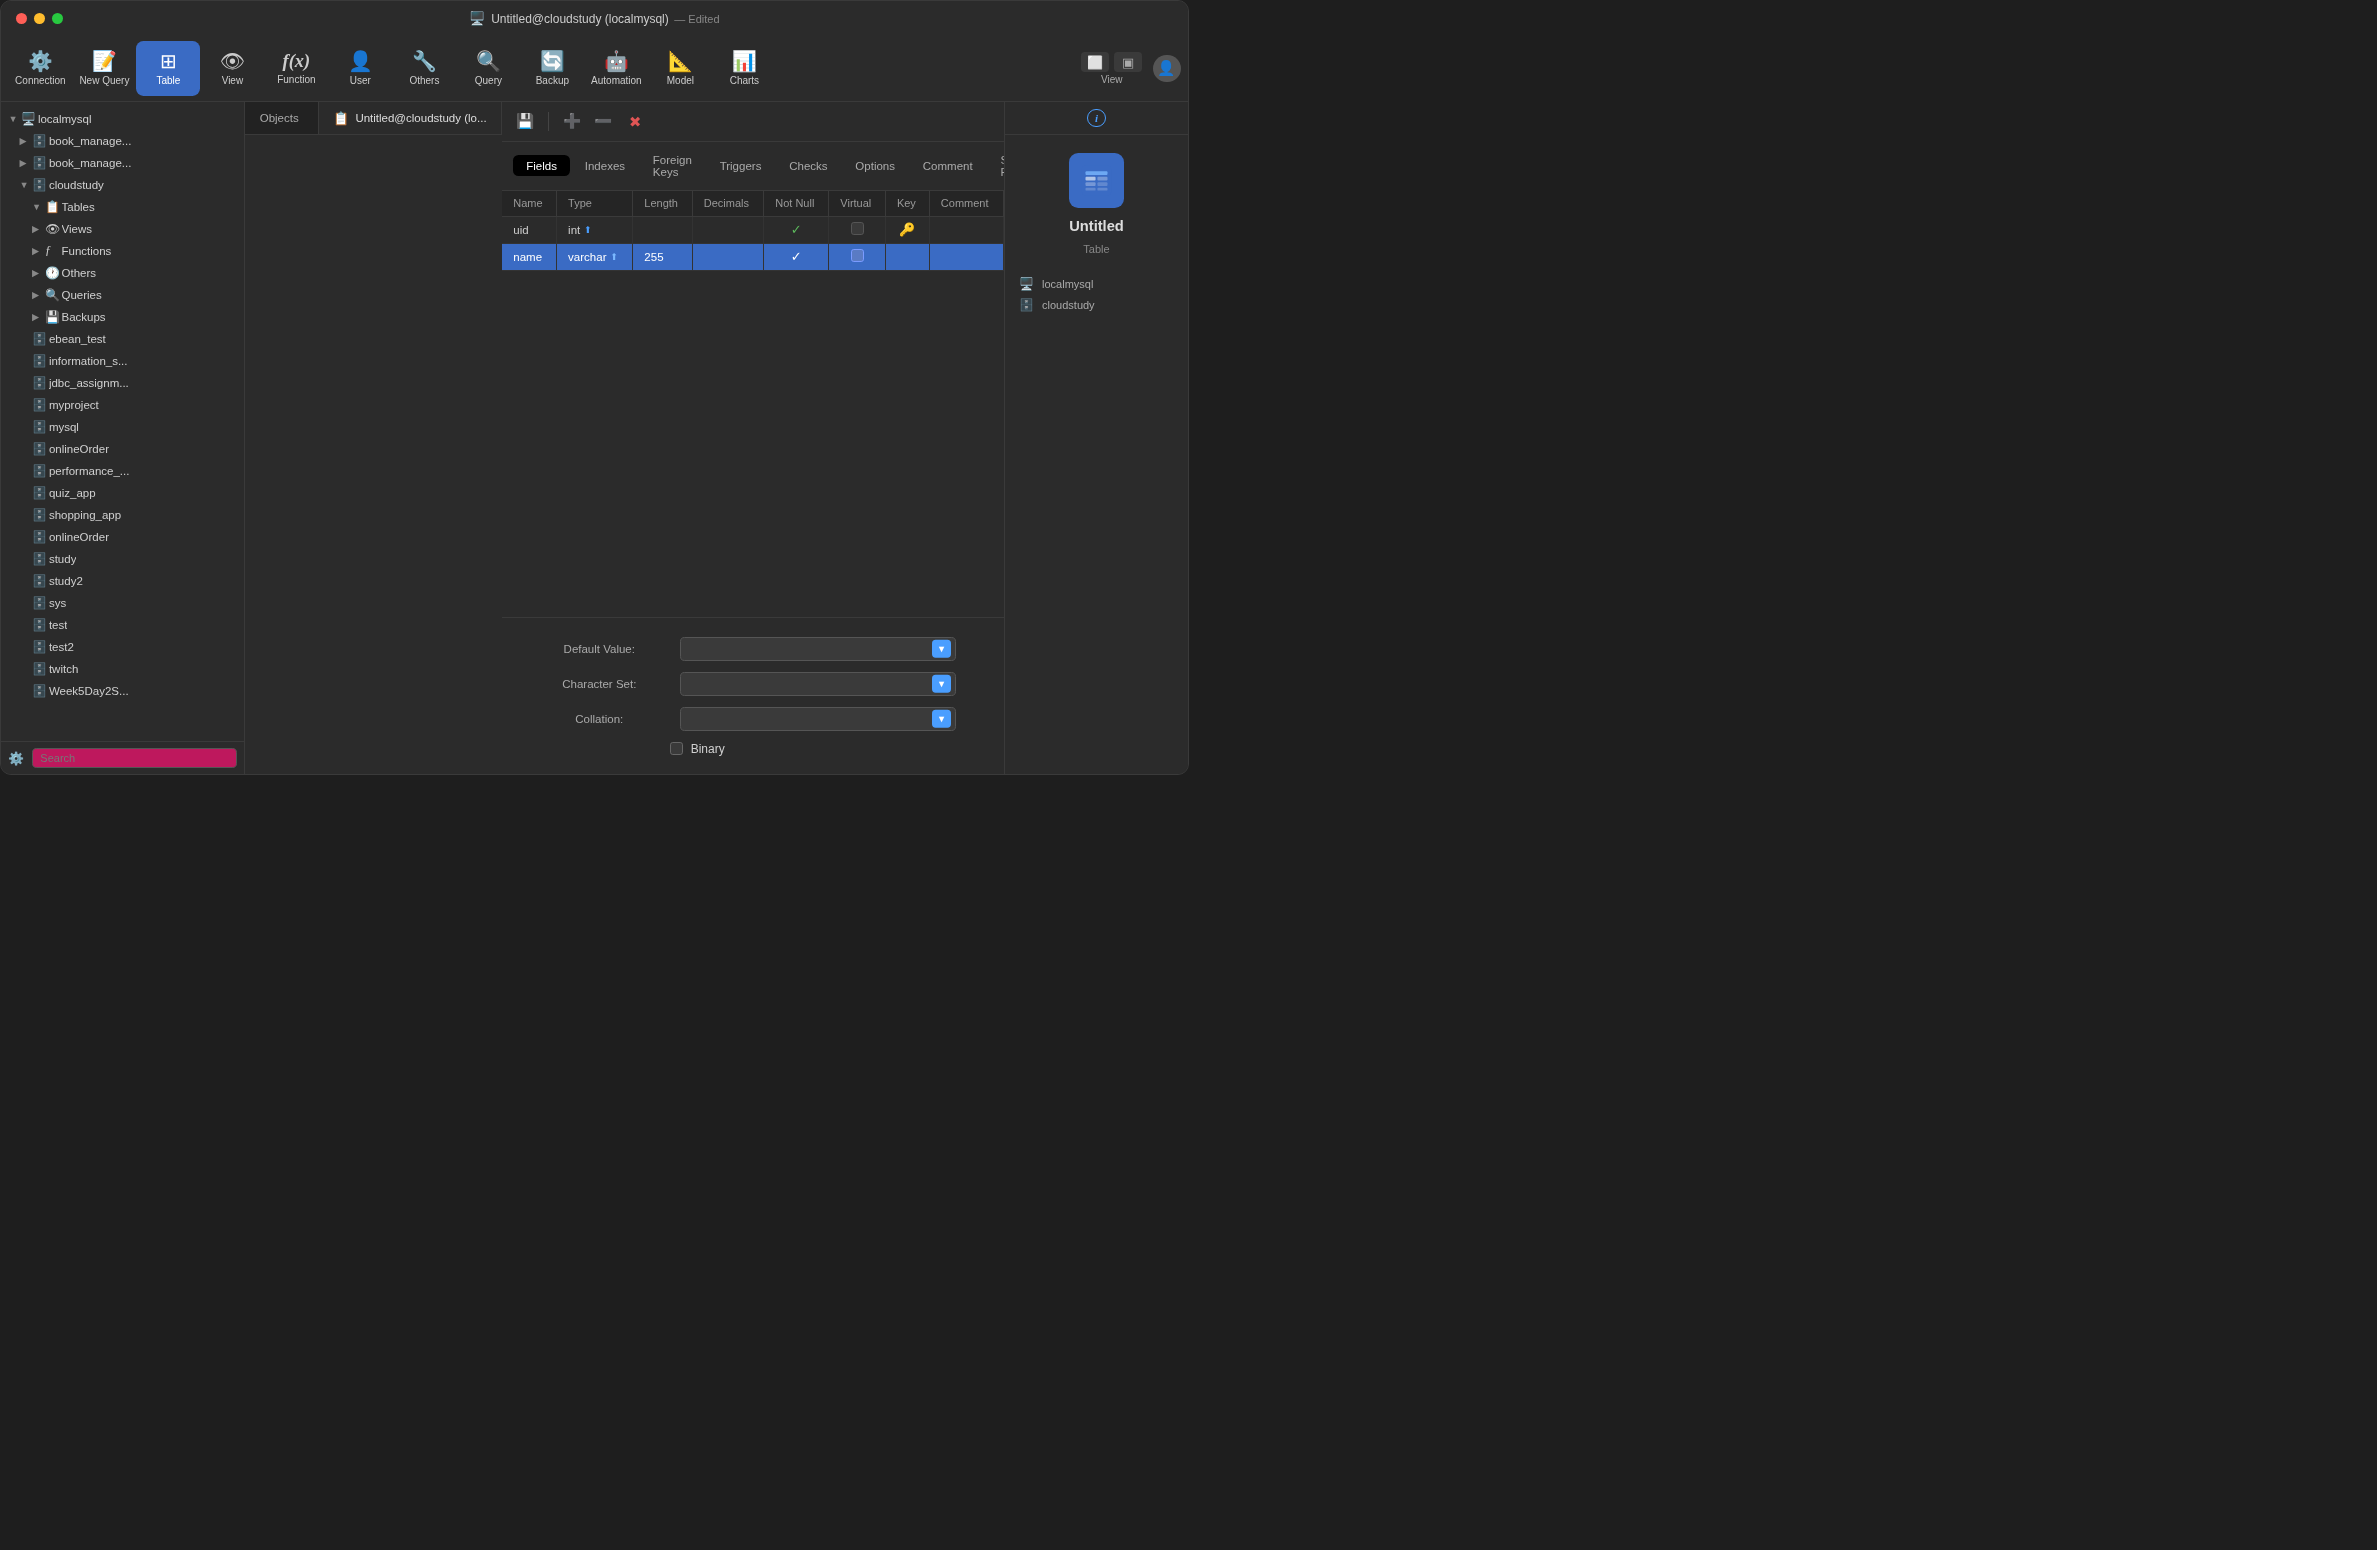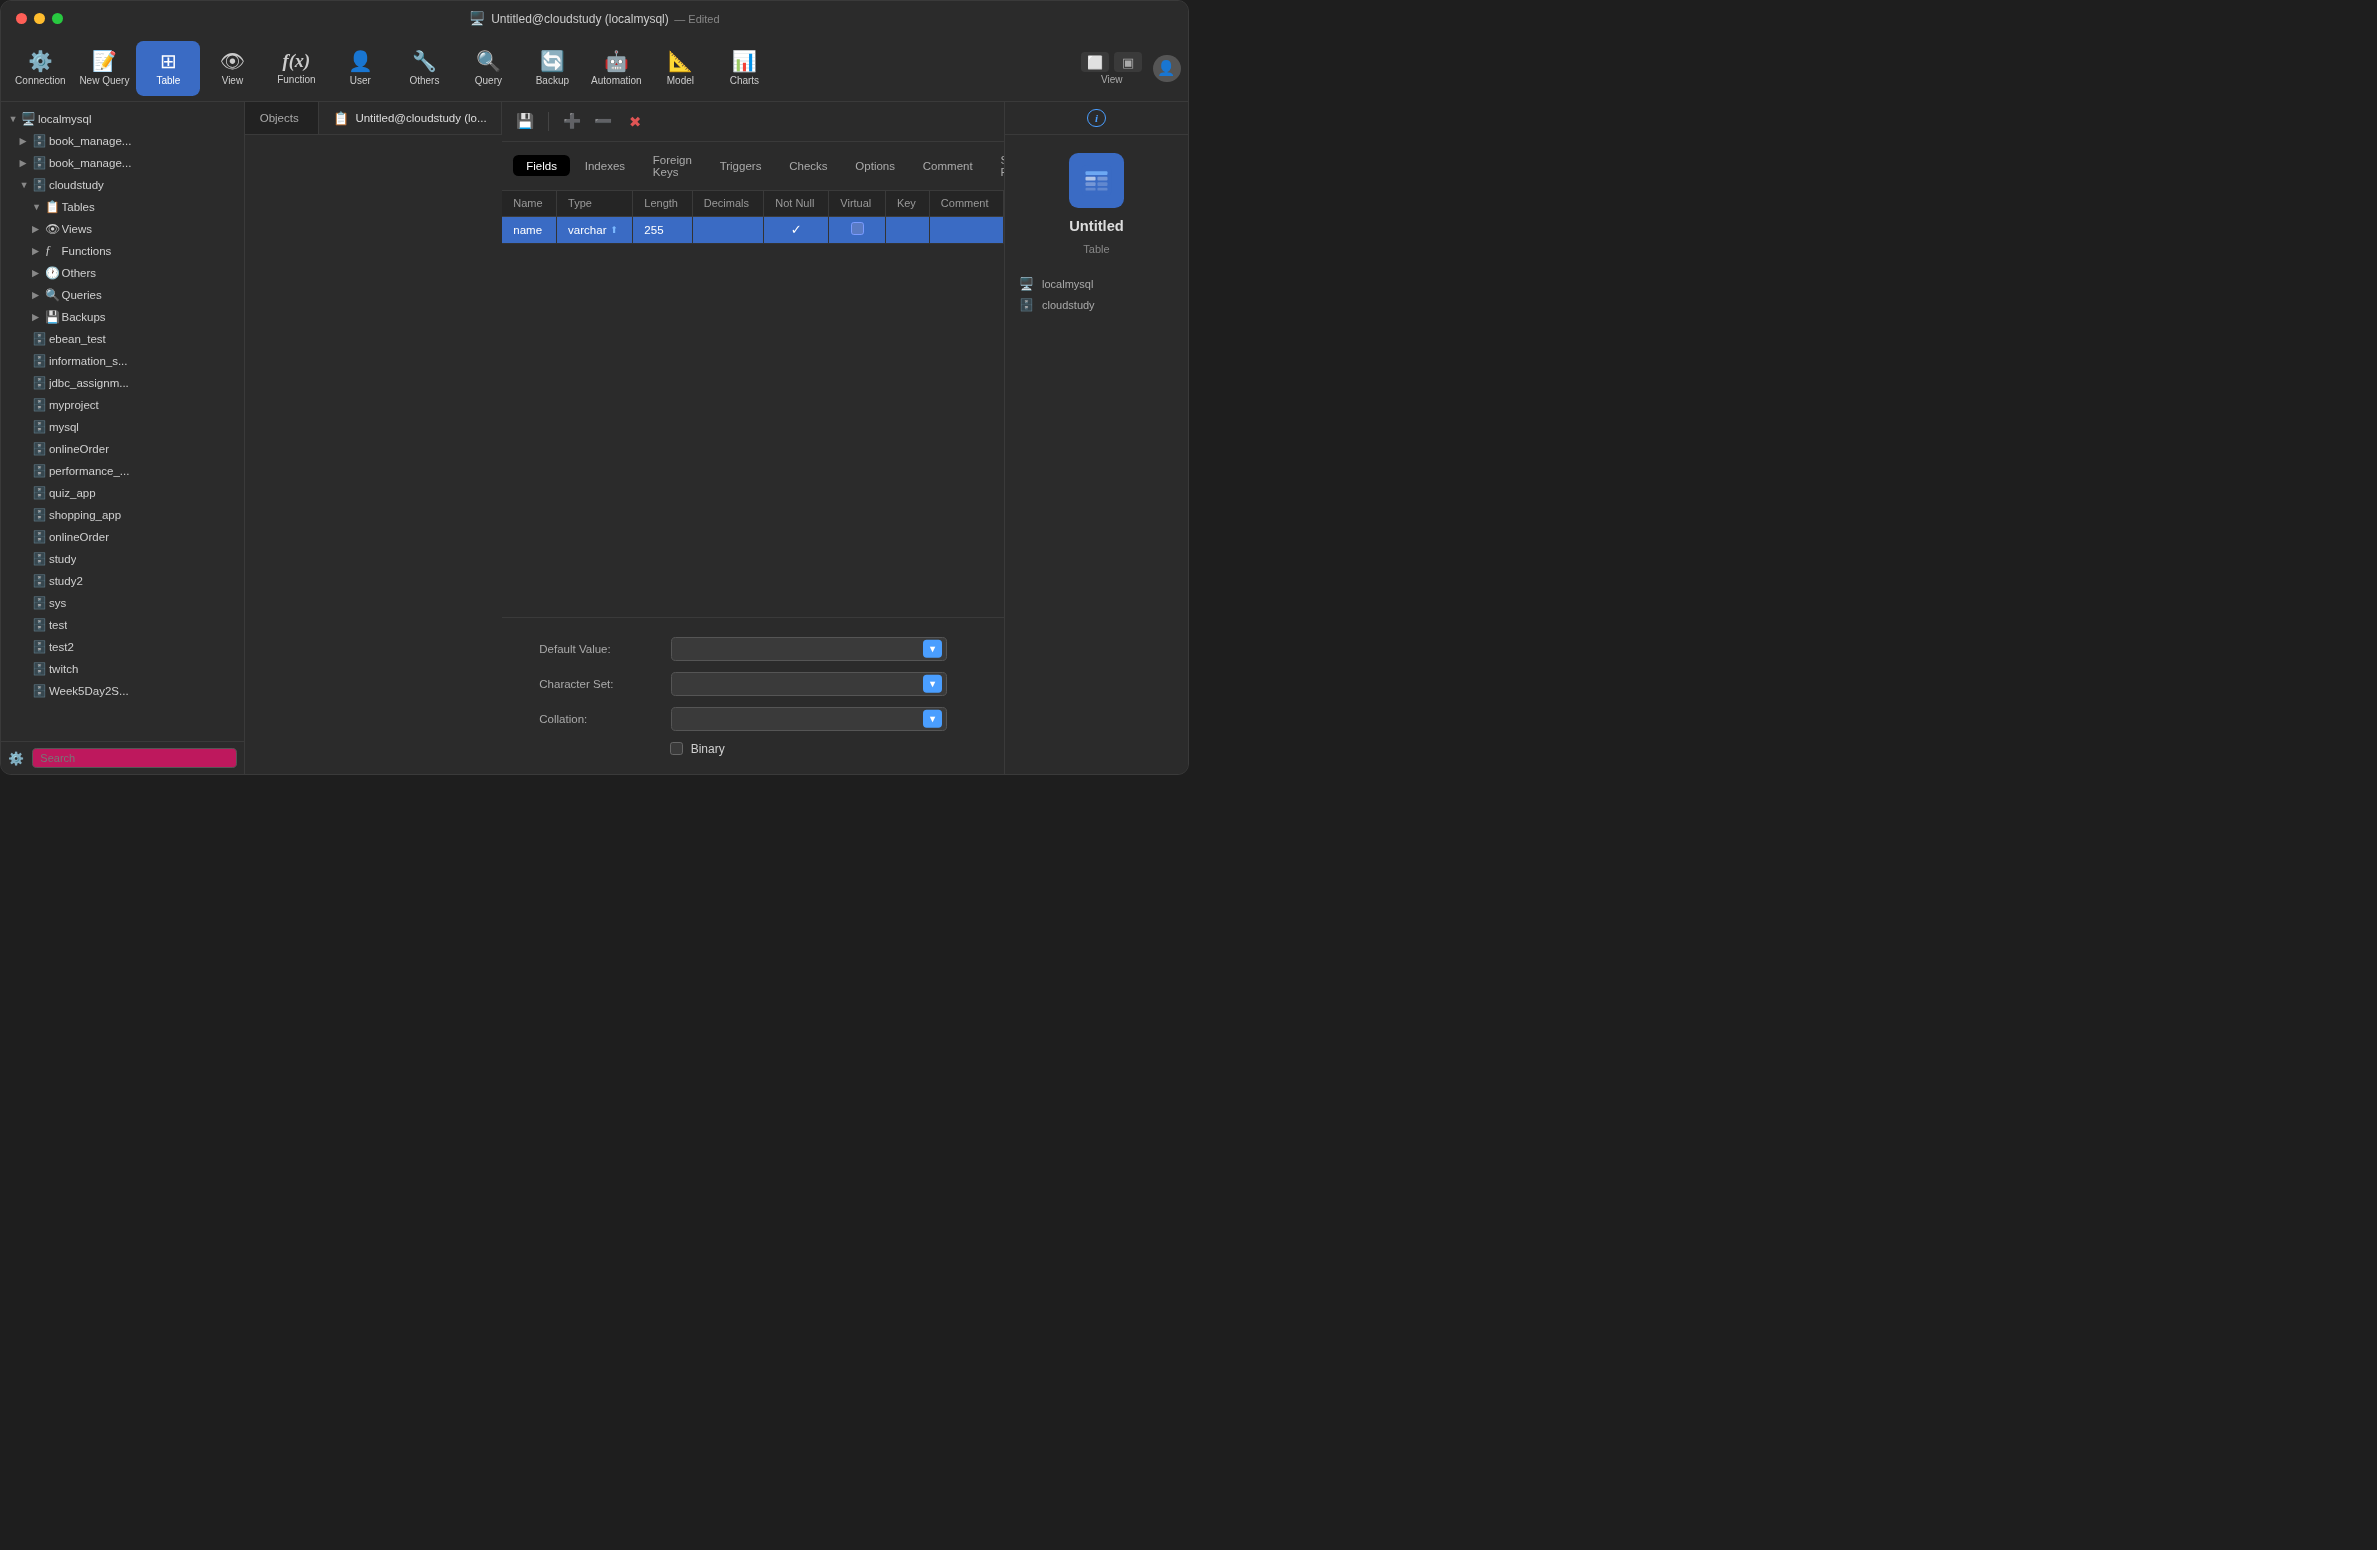--- a/index.html
+++ b/index.html
@@ -360,24 +360,24 @@
       background: #2b2b2b;
       flex-shrink: 0;
     }
     .form-row {
       display: flex;
       align-items: center;
       margin-bottom: 11px;
     }
     .form-label {
       width: 120px;
-      text-align: left;
+      text-align: center;
       font-size: 11.5px;
       color: #aaa;
-      margin-right: 12px;
+      margin-right: 21px;
     }
     .select-wrapper {
       position: relative;
       flex: 1;
       max-width: 276px;
     }
     .select-arrow {
       position: absolute;
       right: 5.5px;
       top: 50%;
@@ -798,20 +798,41 @@
                   <th>Length</th>
                   <th>Decimals</th>
                   <th>Not Null</th>
                   <th>Virtual</th>
                   <th>Key</th>
                   <th>Comment</th>
                 </tr>
               </thead>
               <tbody>
 
+                <tr>
+                  <td>uid</td>
+                  <td>
+                    <div class="td-type">
+                      <span>int</span>
+                      <span class="type-arrows">⬆</span>
+                    </div>
+                  </td>
+                  <td></td>
+                  <td></td>
+                  <td style="text-align:center;">
+                    <span class="check-icon">✓</span>
+                  </td>
+                  <td style="text-align:center;">
+                    <span class="check-empty"></span>
+                  </td>
+                  <td style="text-align:center;">
+                    <span class="key-icon">🔑</span>
+                  </td>
+                  <td></td>
+                </tr>
 
                 <tr class="selected">
                   <td>name</td>
                   <td>
                     <div class="td-type">
                       <span>varchar</span>
                       <span class="type-arrows" style="color:#7ab8ff;">⬆</span>
                     </div>
                   </td>
                   <td>255</td>

